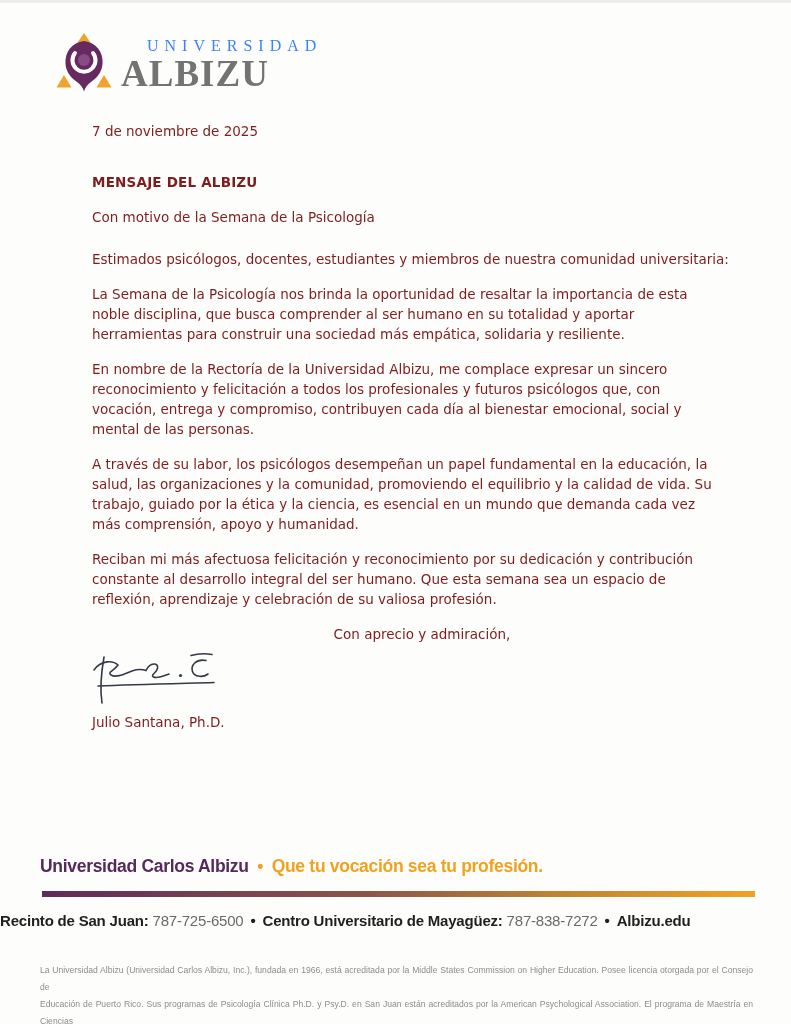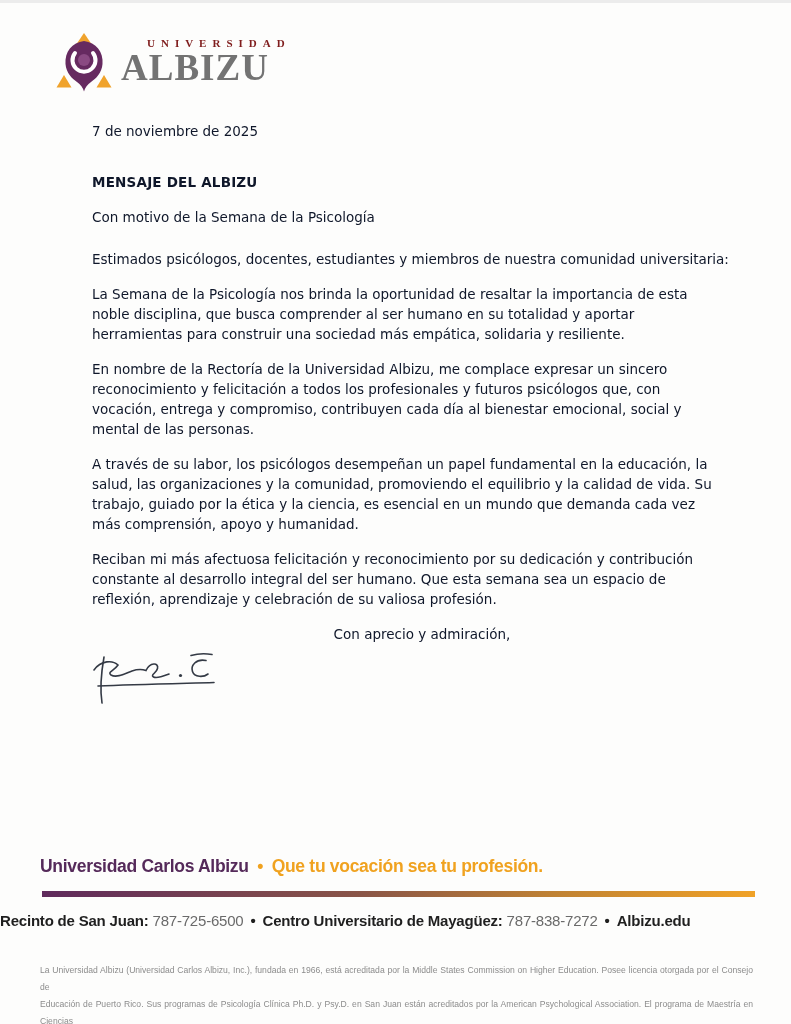--- a/index.html
+++ b/index.html
@@ -21,33 +21,33 @@
 
   
   .letterhead {
     position: absolute; left: 55px; top: 32px;
     display: flex; align-items: flex-start;
   }
   .logo-mark { width: 58px; height: 63px; flex: 0 0 auto; }
   .wordmark { margin-left: 8px; padding-top: 5px; }
   .wordmark-top {
     font-family: "Liberation Serif", serif;
-    font-size: 11px; letter-spacing: 6px; font-weight: 700;
-    color: #7f1d1d; padding-left: 26px; white-space: nowrap;
+    font-size: 16px; letter-spacing: 6px; font-weight: 400;
+    color: #3b82f6; padding-left: 26px; white-space: nowrap;
   }
   .wordmark-main {
     font-family: "Liberation Serif", serif;
     font-size: 37px; line-height: 38px; font-weight: 700;
     letter-spacing: 1px; color: #737373; white-space: nowrap;
   }
 
   
   .letter {
     position: absolute; left: 92px; top: 121px; width: 660px;
-    color: #0f172a; font-size: 13.5px; line-height: 20px;
+    color: #7f1d1d; font-size: 13.5px; line-height: 20px;
   }
   .letter .para { white-space: pre-line; }
   .date { margin-bottom: 31px; }
   .heading { font-weight: 700; letter-spacing: 0.2px; margin-bottom: 15px; }
   .subject { margin-bottom: 22px; }
   .salutation { margin-bottom: 15px; }
   .body-par { margin-bottom: 15px; }
   .closing { margin-bottom: 4px; text-align: center; }
 
   .signature { display: block; margin: 0 0 6px -4px; }
@@ -140,20 +140,21 @@
         <path d="M16,9 C13.5,23 12,42 14,55"></path>
         <path d="M6,22 C13,12 25,12 30,17 C26,23 19,24 23,27 C29,30.5 38,25 44,23 C50,21 55,21.5 58,22.5 C62,14 71,14.5 69.5,20.5 C68.5,25 62,27 65.5,29 C69,31 77,27.5 81,26"></path>
         <path d="M118,12.5 C108,10.5 102.5,17.5 104.5,23.5 C106.5,29.5 115.5,29.5 120,26"></path>
         <path d="M103,7.5 C110,5.5 118,5.5 124,6.5"></path>
         <path d="M10,38 C45,36.5 90,35.5 126,34.5"></path>
       </g>
       <circle cx="92.5" cy="27.5" r="1.6" fill="#343a45"></circle>
     </svg>
 
     <div class="signer">
+      <div>Julio Santana, Ph.D.</div>
     </div>
   </div>
 
   <div class="footer">
     <div class="footer-tagline">
       <span class="institution">Universidad Carlos Albizu</span>
       <span class="tagline-bullet">•</span>
       <span class="tagline">Que tu vocación sea tu profesión.</span>
     </div>
 

